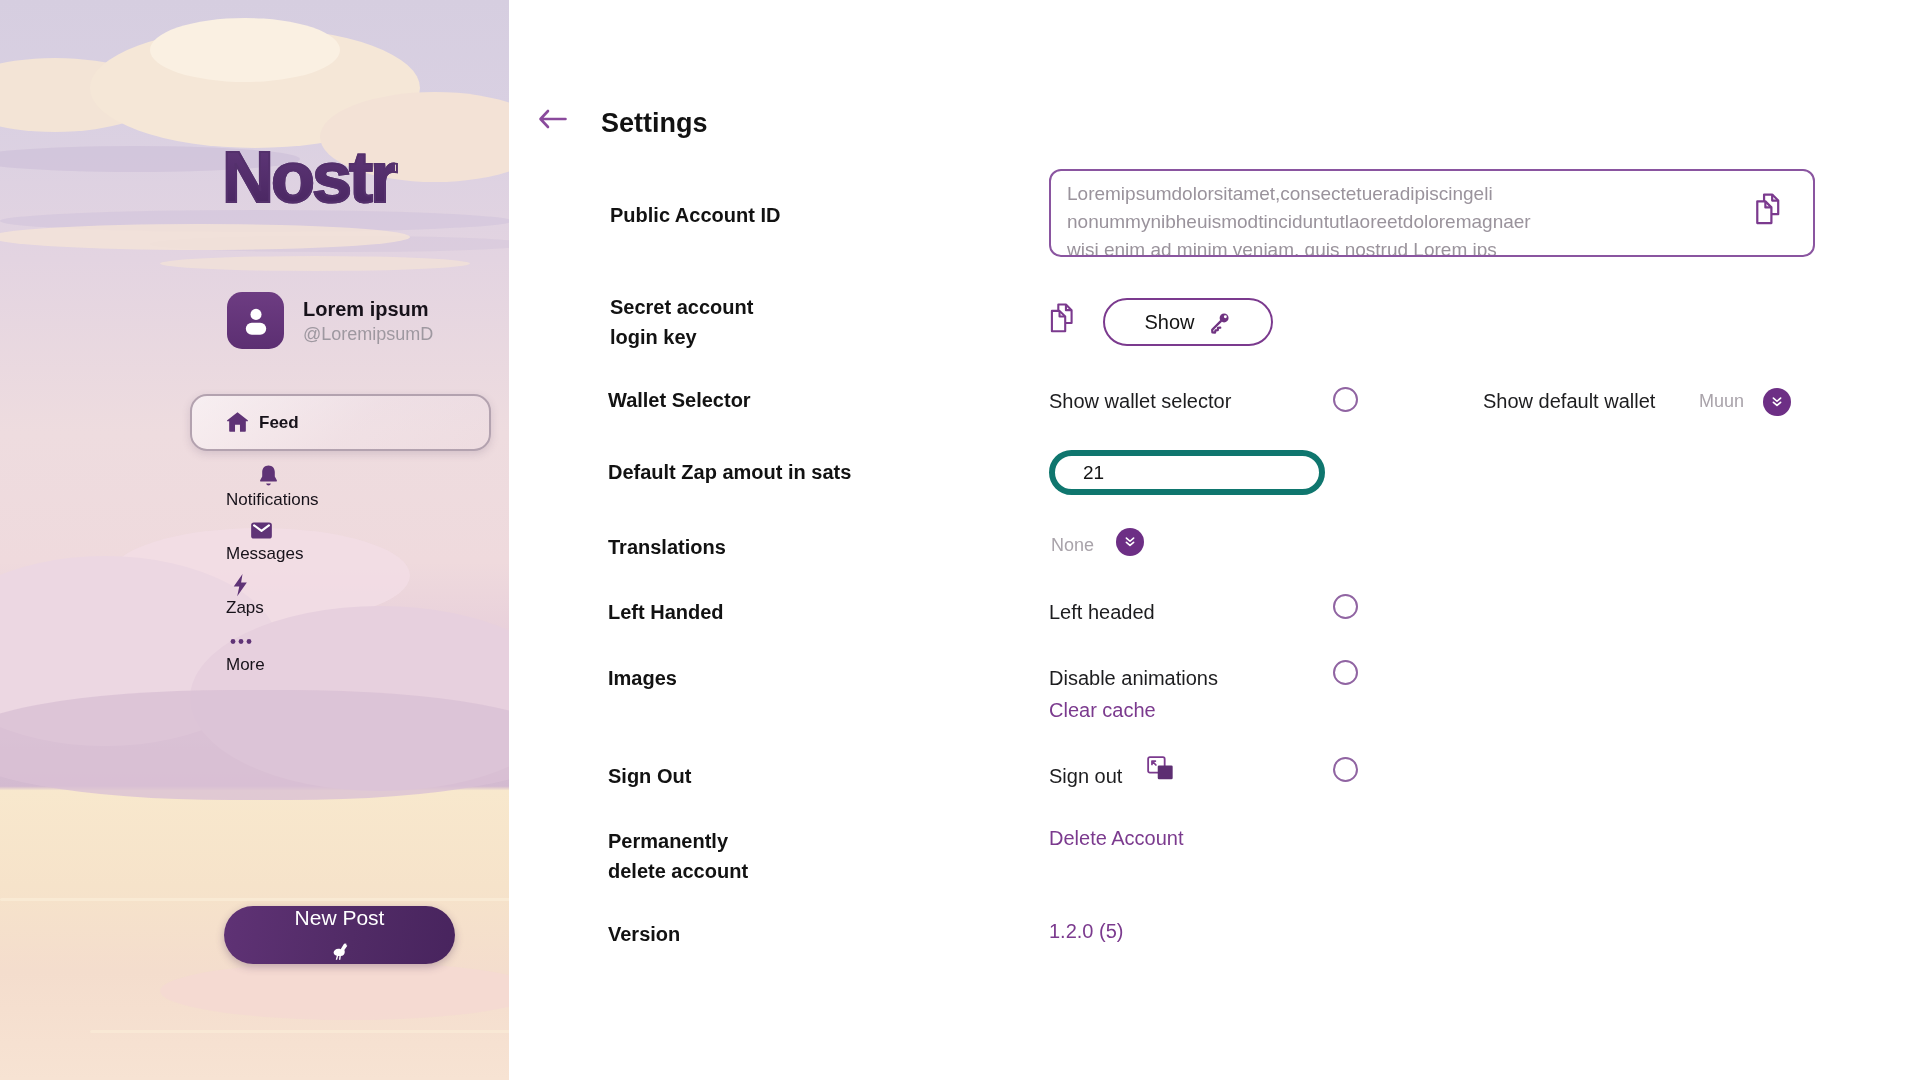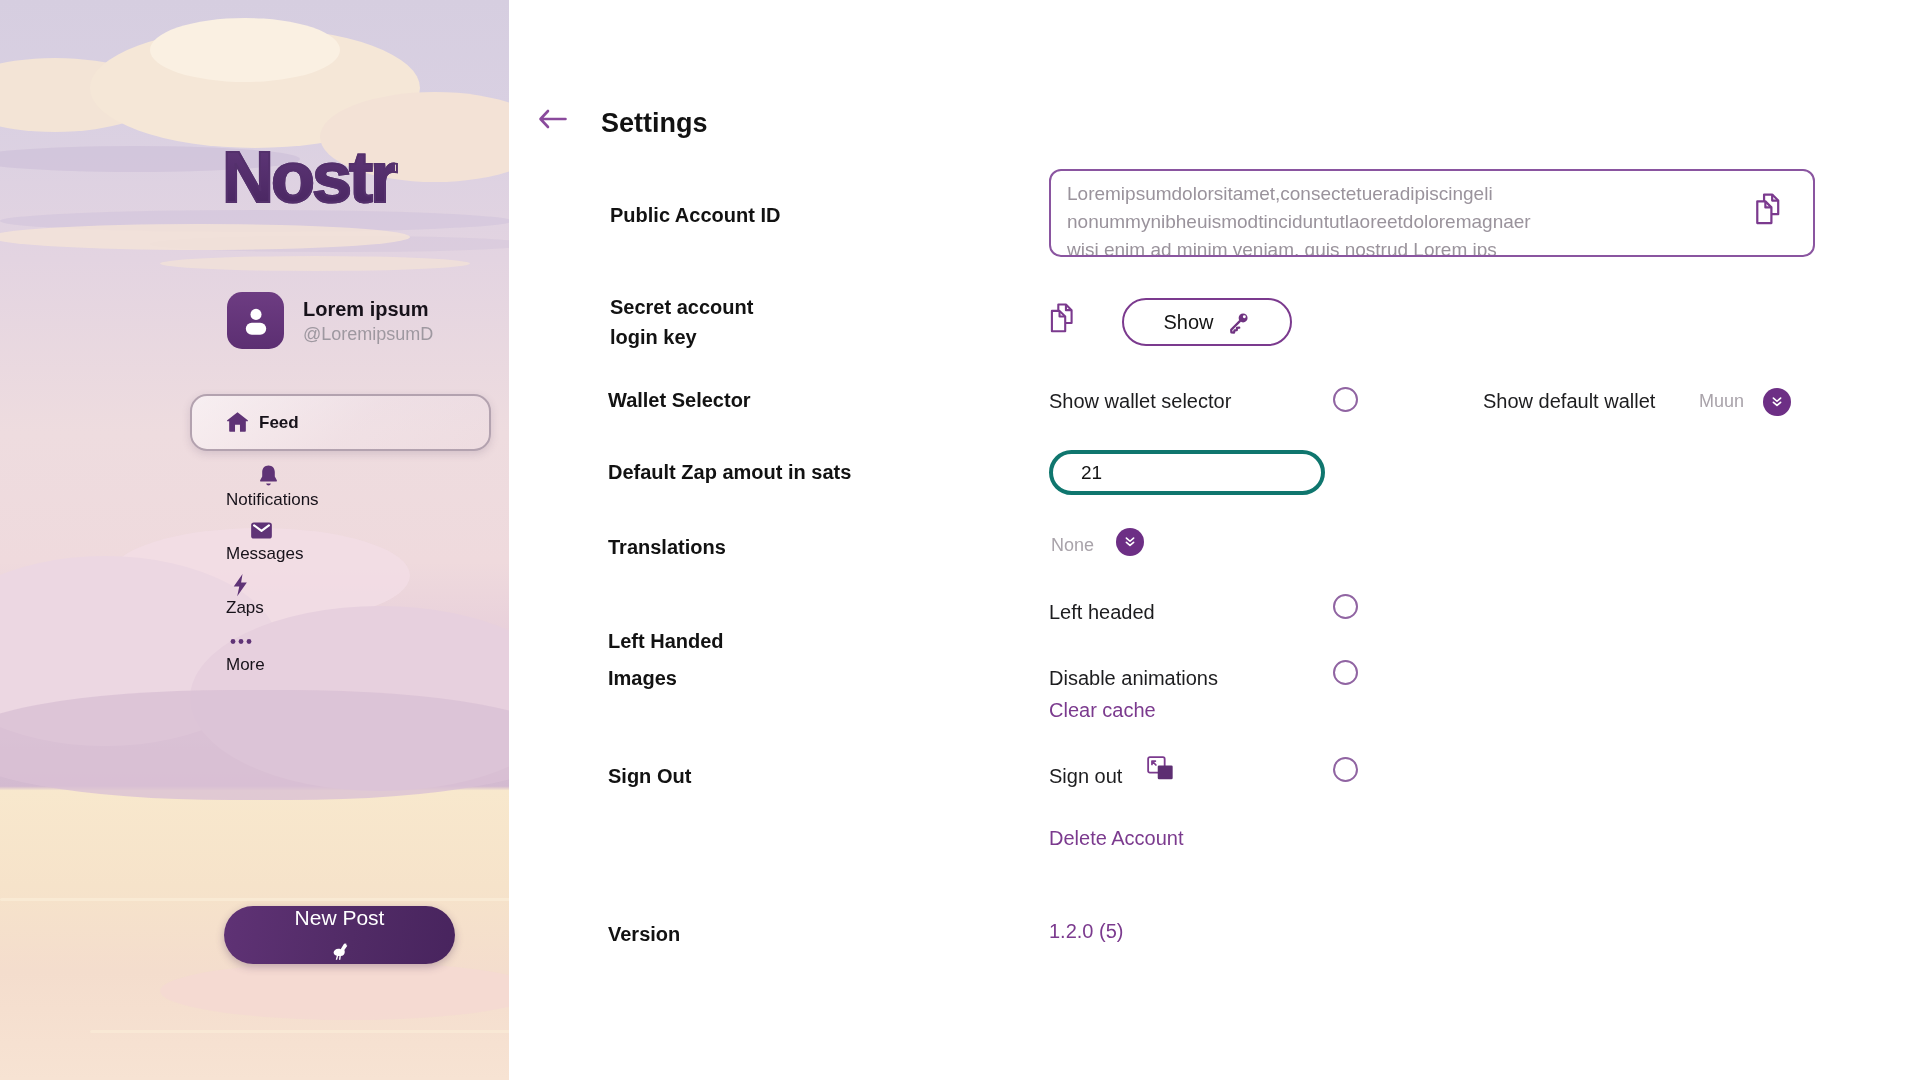--- a/index.html
+++ b/index.html
@@ -69,33 +69,33 @@
   .val{font-size:20px;color:#1d1d1f;line-height:26px;}
   .pre{white-space:pre-line;}
   .plink{font-size:20px;color:#7b3a8e;cursor:pointer;}
   .gray{color:#a9a3aa;}
 
   .pid-field{left:540px;top:169px;width:766px;height:88px;box-sizing:border-box;
     border:2px solid #8a55a0;border-radius:12px;padding:9px 60px 9px 16px;
     font-size:19px;line-height:28px;color:#9a939c;overflow:hidden;white-space:pre-line;}
   .icon-btn{cursor:pointer;}
 
-  .show-btn{left:613px;top:298px;width:170px;height:48px;box-sizing:border-box;
+  .show-btn{left:594px;top:298px;width:170px;height:48px;box-sizing:border-box;
     border:2px solid #7b3a8e;border-radius:24px;background:#ffffff;cursor:pointer;
     display:flex;align-items:center;justify-content:center;gap:12px;}
   .show-btn span{font-size:20px;color:#141414;}
 
   .radio{width:25px;height:25px;border:2px solid #9064a2;border-radius:50%;
     box-sizing:border-box;background:#ffffff;cursor:pointer;}
 
   .chev-circle{width:28px;height:28px;border-radius:50%;background:#6d2f85;cursor:pointer;
     display:flex;align-items:center;justify-content:center;}
 
   .zap-input{left:540px;top:450px;width:276px;height:45px;box-sizing:border-box;
-    border:4px solid #0f766e;border-radius:23px;padding:0 0 0 28px;
+    border:6px solid #0f766e;border-radius:23px;padding:0 0 0 28px;
     font-size:19px;color:#141414;font-family:"Liberation Sans",sans-serif;outline:none;background:#fff;}
 </style>
 </head>
 <body>
 
 <div class="app">
 
   <aside class="sidebar">
     <div class="cloud c2"></div>
     <div class="cloud c1"></div>
@@ -242,39 +242,41 @@
     <input class="abs zap-input" value="21" style="">
 
     <div class="abs lbl" style="left:99px;top:532px;">Translations</div>
     <div class="abs gray" style="left:542px;top:535px;font-size:18px;">None</div>
     <div class="abs chev-circle" style="left:607px;top:528px;">
       <svg width="18" height="18" viewBox="0 0 24 24">
           <path d="M7.2 6.8 12 11l4.8-4.2 M7.2 12.4 12 16.6l4.8-4.2" stroke="#ffffff" stroke-width="2.2" fill="none" stroke-linecap="round" stroke-linejoin="round"></path>
         </svg>
     </div>
 
-    <div class="abs lbl" style="left:99px;top:597px;margin-top:29px;">Left Handed</div>
+    <div class="abs lbl" style="left:99px;top:597px;">Left Handed</div>
     <div class="abs val" style="left:540px;top:599px;">Left headed</div>
     <div class="abs radio" style="left:824px;top:594px;"></div>
 
     <div class="abs lbl" style="left:99px;top:663px;">Images</div>
     <div class="abs val" style="left:540px;top:665px;">Disable animations</div>
     <div class="abs radio" style="left:824px;top:660px;"></div>
     <div class="abs plink" style="left:540px;top:699px;">Clear cache</div>
 
     <div class="abs lbl" style="left:99px;top:761px;">Sign Out</div>
     <div class="abs val" style="left:540px;top:763px;">Sign out</div>
     <div class="abs icon-btn" style="left:637px;top:755px;">
       <svg width="32" height="30" viewBox="0 0 30 28">
         <rect x="2" y="2" width="15.5" height="14.5" rx="1.6" fill="#ffffff" stroke="#7b3a8e" stroke-width="1.7"></rect>
         <path d="M9.3 9.3 5.6 5.6 M5.6 8.8V5.6h3.2" stroke="#7b3a8e" stroke-width="1.6" fill="none" stroke-linecap="round" stroke-linejoin="round"></path>
         <rect x="11" y="9.8" width="14" height="12.8" rx="1.2" fill="#5d2e72"></rect>
       </svg>
     </div>
     <div class="abs radio" style="left:824px;top:757px;"></div>
 
+    <div class="abs lbl pre" style="left:99px;top:826px;">Permanently
+delete account</div>
     <div class="abs plink" style="left:540px;top:827px;">Delete Account</div>
 
     <div class="abs lbl" style="left:99px;top:919px;">Version</div>
     <div class="abs plink" style="left:540px;top:920px;cursor:default;">1.2.0 (5)</div>
 
   </main>
 </div>
 
 </body></html>

